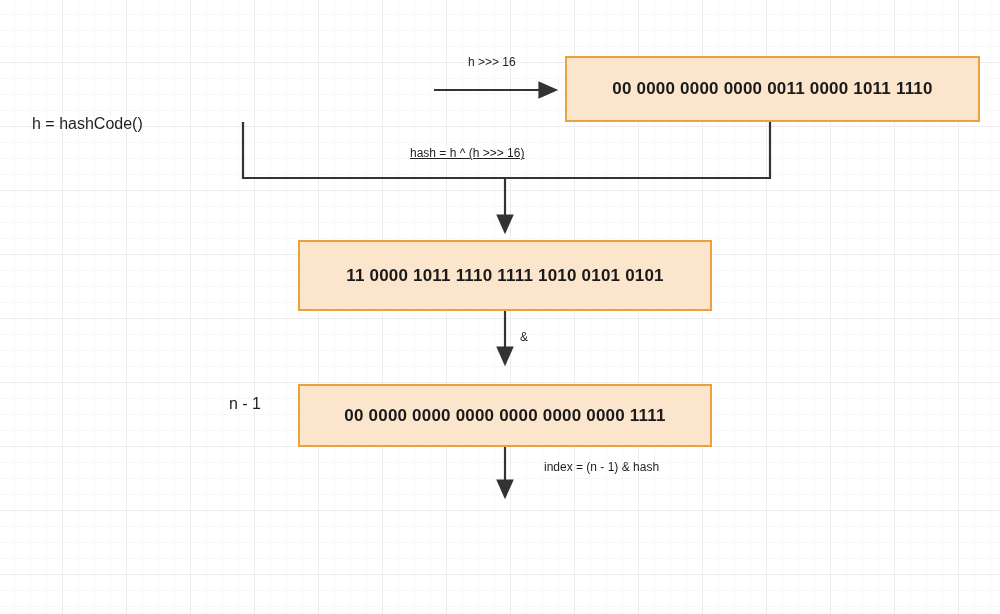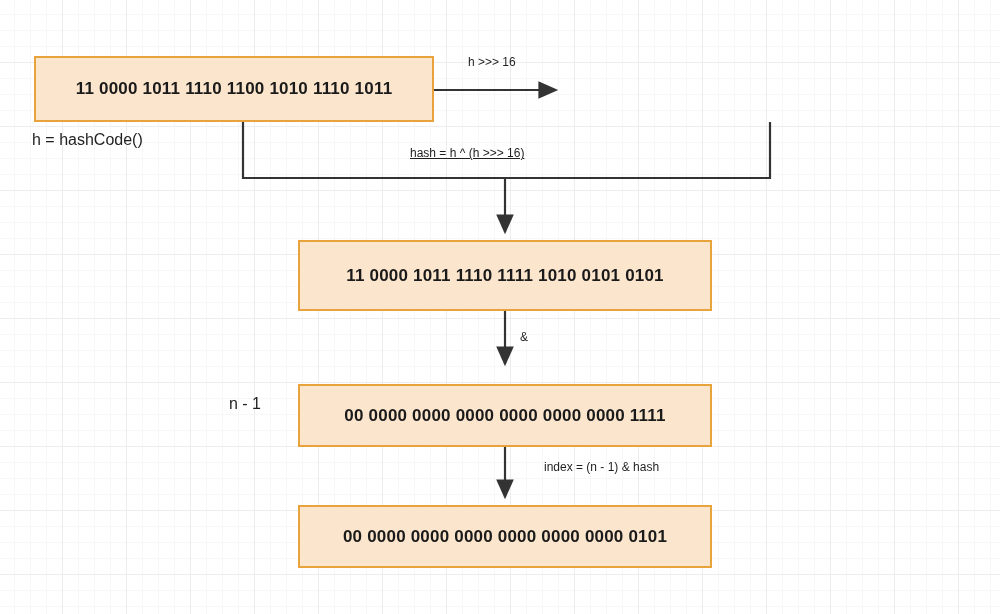--- a/index.html
+++ b/index.html
@@ -70,21 +70,21 @@
 
   
   #node-h        { left: 34px;  top: 56px;  width: 400px; height: 66px; }
   #node-shifted  { left: 565px; top: 56px;  width: 415px; height: 66px; }
   #node-hash     { left: 298px; top: 240px; width: 414px; height: 71px; }
   #node-nminus1  { left: 298px; top: 384px; width: 414px; height: 63px; }
   #node-index    { left: 298px; top: 505px; width: 414px; height: 63px; }
 
   
   #label-shift     { left: 468px; top: 56px; }
-  #label-hashcode  { left: 32px;  top: 132px; }
+  #label-hashcode  { left: 32px;  top: 116px; }
   #label-hashexpr  { left: 410px; top: 147px; text-decoration: underline; }
   #label-and       { left: 520px; top: 331px; }
   #label-index     { left: 544px; top: 461px; }
   #label-nminus1   { left: 229px; top: 396px; }
 </style>
 </head>
 <body>
 
 <div id="canvas">
 
@@ -106,28 +106,27 @@
 
     <g>
       <line x1="505" y1="303" x2="505" y2="364" stroke="#333333" stroke-width="2.2" marker-end="url(#arrow)"></line>
     </g>
 
     <g>
       <line x1="505" y1="435" x2="505" y2="497" stroke="#333333" stroke-width="2.2" marker-end="url(#arrow)"></line>
     </g>
   </svg>
 
-  <div class="node" id="node-h">11 0000 1011 1110 1100 1010 1110 1011</div>
 
+  <div class="node" id="node-shifted">00 0000 0000 0000 0011 0000 1011 1110</div>
 
   <div class="node" id="node-hash">11 0000 1011 1110 1111 1010 0101 0101</div>
 
   <div class="node" id="node-nminus1">00 0000 0000 0000 0000 0000 0000 1111</div>
 
-  <div class="node" id="node-index">00 0000 0000 0000 0000 0000 0000 0101</div>
 
   <div class="edge-label" id="label-shift">h &gt;&gt;&gt; 16</div>
 
   <div class="edge-label" id="label-hashexpr">hash = h ^ (h &gt;&gt;&gt; 16)</div>
 
   <div class="edge-label" id="label-and">&amp;</div>
 
   <div class="edge-label" id="label-index">index = (n - 1) &amp; hash</div>
 
   <div class="side-label" id="label-hashcode">h = hashCode()</div>

